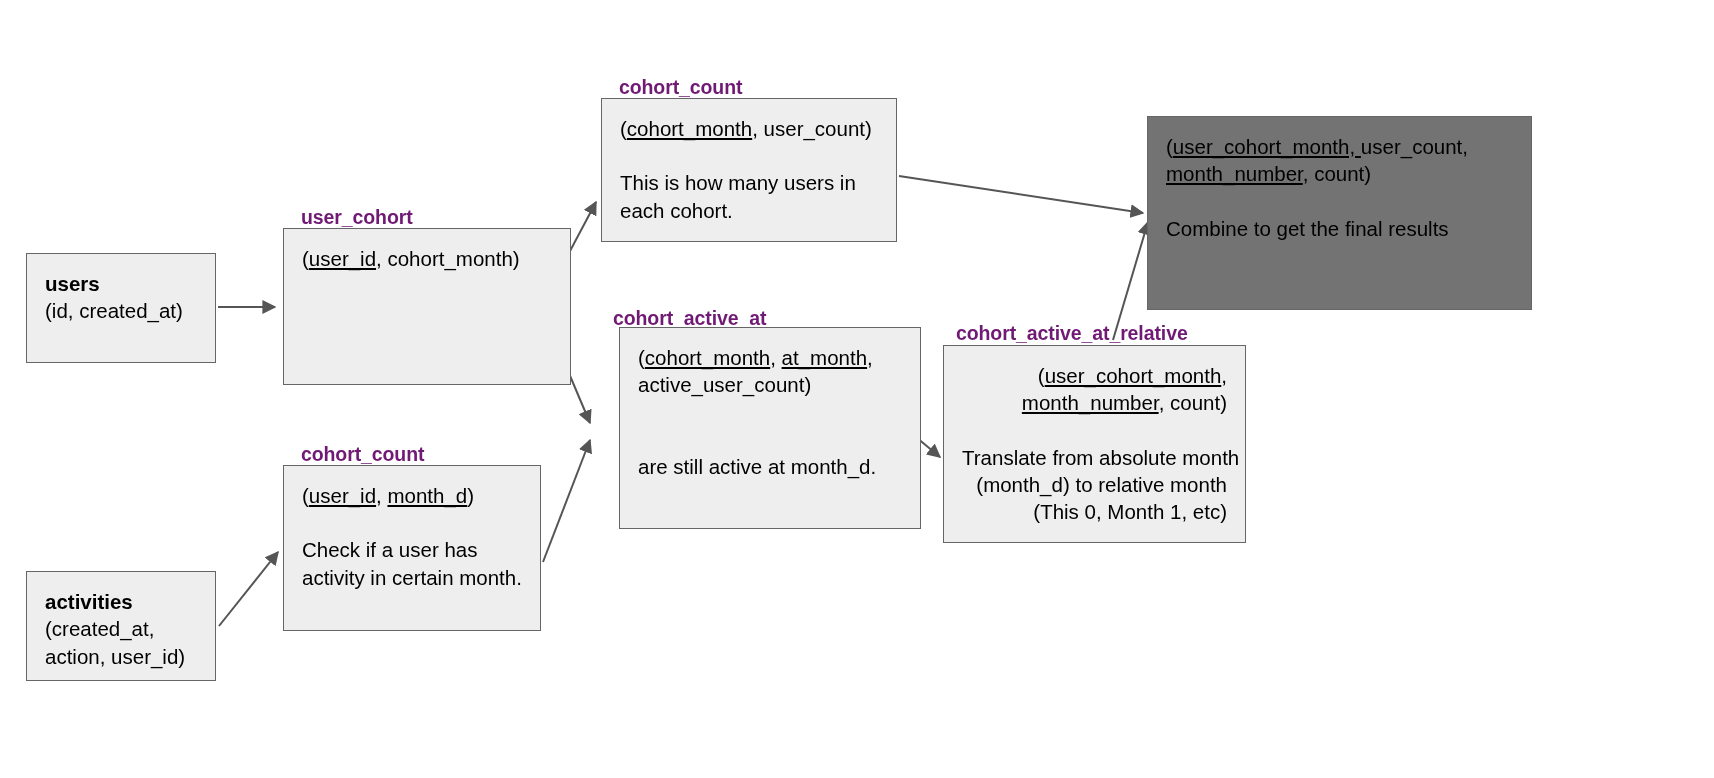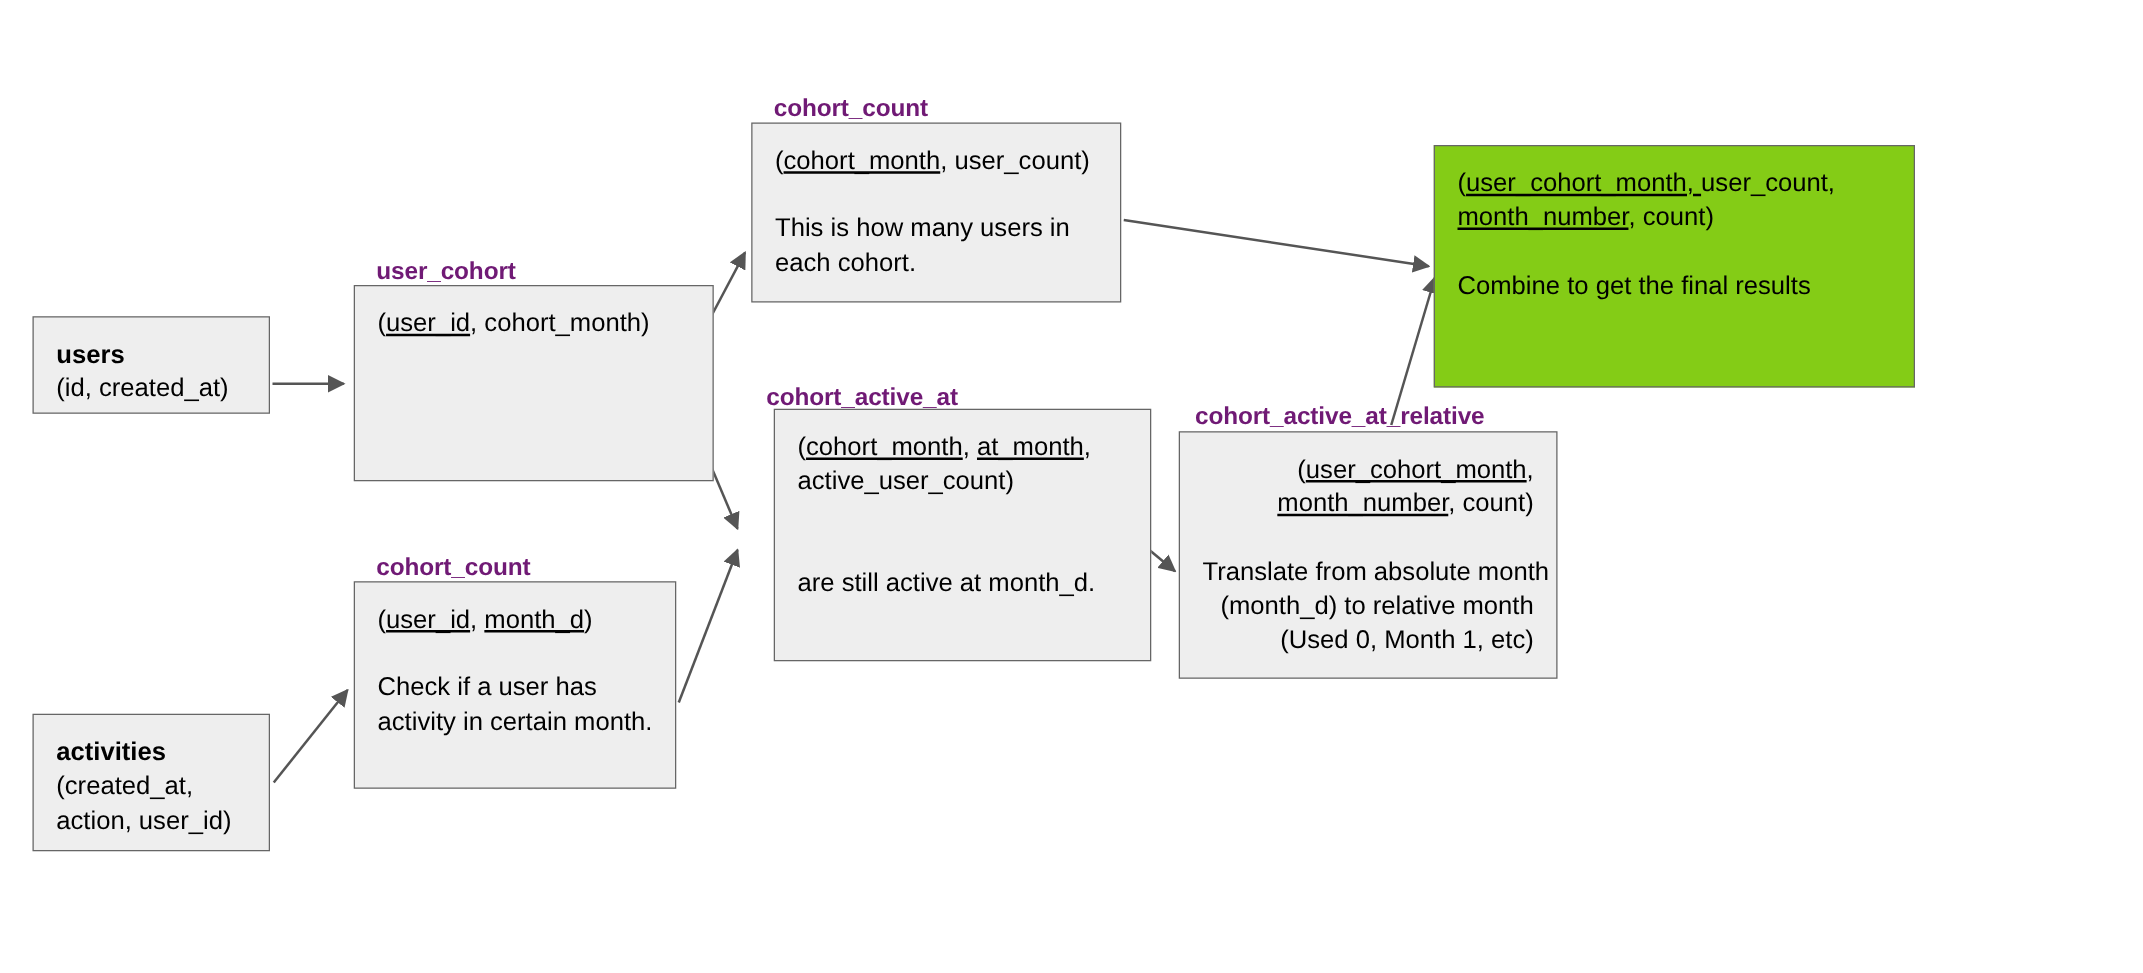--- a/index.html
+++ b/index.html
@@ -27,21 +27,21 @@
     pointer-events: none;
   }
   .node {
     position: absolute;
     box-sizing: border-box;
     border: 1.6px solid #666666;
     background: #eeeeee;
     padding: 16px 18px 14px 18px;
   }
   .node.green {
-    background: #84cc16;
+    background: #737373;
   }
   .node-title {
     position: absolute;
     font-size: 19.5px;
     font-weight: bold;
     letter-spacing: -0.1px;
     white-space: nowrap;
     color: #701a75;
   }
   .sig {
@@ -77,21 +77,21 @@
       <path d="M 543 302 L 596 202"></path>
       <path d="M 543 312 L 590 423"></path>
       <path d="M 219 626 L 278 552"></path>
       <path d="M 543 562 L 590 440"></path>
       <path d="M 899 176 L 1143 213"></path>
       <path d="M 899 423 L 940 457"></path>
       <path d="M 1113 340 L 1148 222"></path>
     </g>
   </svg>
 
-  <div class="node" style="left:26px; top:253px; width:190px; height:78px;">
+  <div class="node" style="left:26px; top:253px; width:190px; height:110px;">
     <p class="sig" style="font-weight:bold;">users</p>
     <p class="sig">(id, created_at)</p>
   </div>
 
   <div class="node-title" style="left:301px; top:206px;">user_cohort</div>
   <div class="node" style="left:283px; top:228px; width:288px; height:157px;">
     <p class="sig">
       <span>(</span><span class="u">user_id</span><span>, cohort_month)</span>
     </p>
   </div>
@@ -138,21 +138,21 @@
   </div>
 
   <div class="node-title" style="left:956px; top:322px;">cohort_active_at_relative</div>
   <div class="node" style="left:943px; top:345px; width:303px; height:198px;text-align:right;">
     <p class="sig">
       <span>(</span><span class="u">user_cohort_month</span><span>, </span><br><span class="u">month_number</span><span>, count)</span>
     </p>
     <p class="desc">
       <span class="nowrap">Translate from absolute month</span><br>
       <span class="nowrap">(month_d) to relative month</span><br>
-      <span class="nowrap">(Used 0, Month 1, etc)</span>
+      <span class="nowrap">(This 0, Month 1, etc)</span>
     </p>
   </div>
 
   <div class="node green" style="left:1147px; top:116px; width:385px; height:194px;">
     <p class="sig">
       <span>(</span><span class="u">user_cohort_month, </span><span>user_count,</span><br><span class="u">month_number</span><span>, count)</span>
     </p>
     <p class="desc">Combine to get the final results</p>
   </div>
 

